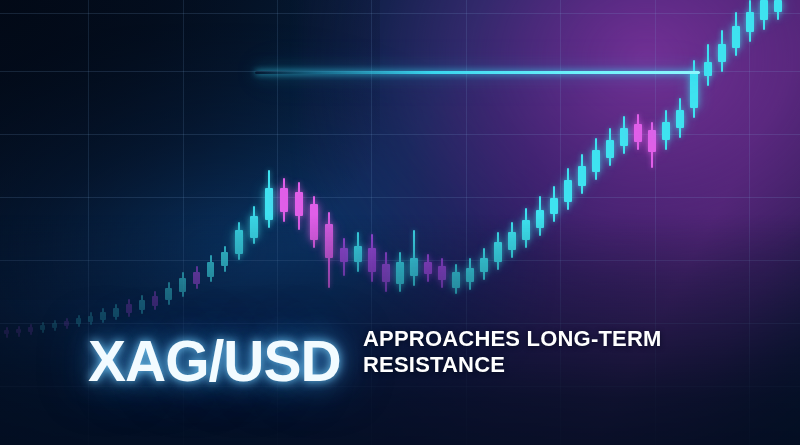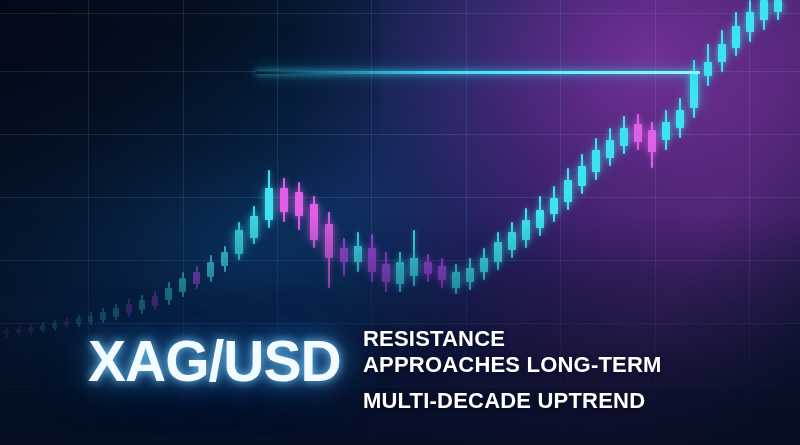--- a/index.html
+++ b/index.html
@@ -409,19 +409,18 @@
       </div>
     </div>
 
   <div class="resistance" id="resistance-line" style="top: 71px; left: 255px; width: 445px;"></div>
 
   <div class="bg-bottom-dark"></div>
 
   <div class="ticker" id="ticker-text" style="left: 88px; top: 333px; font-size: 57px;">XAG/USD</div>
 
   <div class="headline" id="headline-text" style="left: 363px; top: 326px; font-size: 22px;">
+      <span class="blk">APPROACHES LONG-TERM</span>
       <span class="blk">RESISTANCE</span>
-      <span class="blk">APPROACHES LONG-TERM</span>
       <div class="gap"></div>
-      <span class="blk">MULTI-DECADE UPTREND</span>
     </div>
 
 </div>
 
 </body></html>

